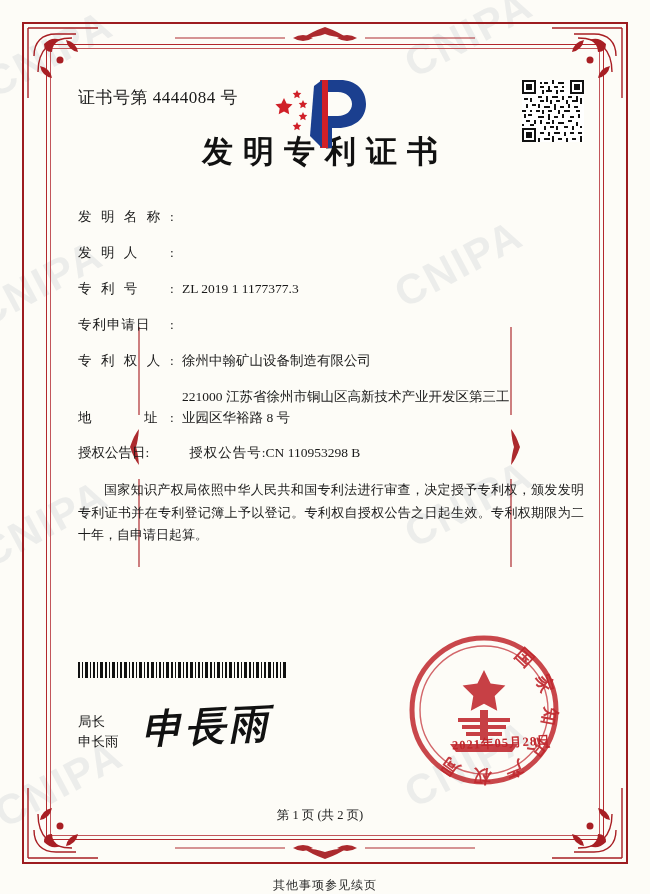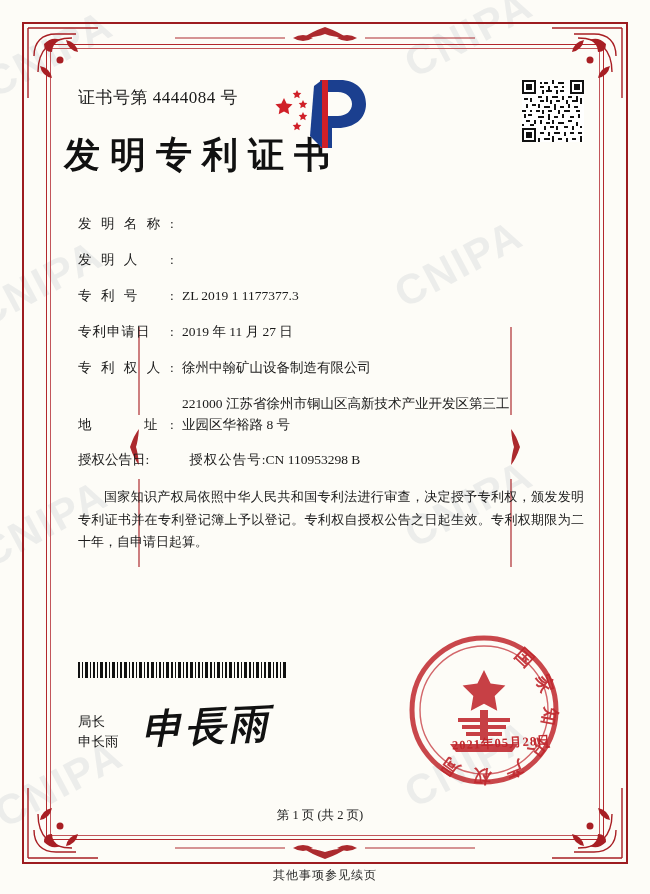--- a/index.html
+++ b/index.html
@@ -118,21 +118,22 @@
   .qr {
     position: absolute;
     right: 2px;
     top: 16px;
     width: 62px;
     height: 62px;
   }
   .qr canvas, .qr svg { display:block; }
 
   .title {
-    font-size: 36px;
+    text-align: center;
+    font-size: 31px;
     letter-spacing: 10px;
     font-weight: bold;
     margin-top: 22px;
     color: #111;
     font-family: "Liberation Serif", "DejaVu Serif", serif;
   }
 
   .fields {
     margin-top: 34px;
     font-size: 13.5px;
@@ -243,21 +244,21 @@
     right: 10px;
     bottom: 6px;
     text-align: center;
     font-size: 12.5px;
   }
 
   .footer-note {
     position: absolute;
     left: 0;
     right: 0;
-    bottom: 10px;
+    bottom: 0;
     text-align: center;
     font-size: 12px;
     color: #2b2b2b;
     z-index: 4;
     letter-spacing: 1px;
   }
 </style>
 </head>
 <body>
 
@@ -490,21 +491,20 @@
 
     <div class="row">
       <span class="label">专 利 号</span>
       <span class="colon">:</span>
       <span class="value">ZL 2019 1 1177377.3</span>
     </div>
 
     <div class="row">
       <span class="label tight">专利申请日</span>
       <span class="colon">:</span>
-      <span class="value">2019 年 11 月 27 日</span>
     </div>
 
     <div class="row">
       <span class="label">专 利 权 人</span>
       <span class="colon">:</span>
       <span class="value">徐州中翰矿山设备制造有限公司</span>
     </div>
 
     <div class="row">
       <span class="label">地　　　址</span>

